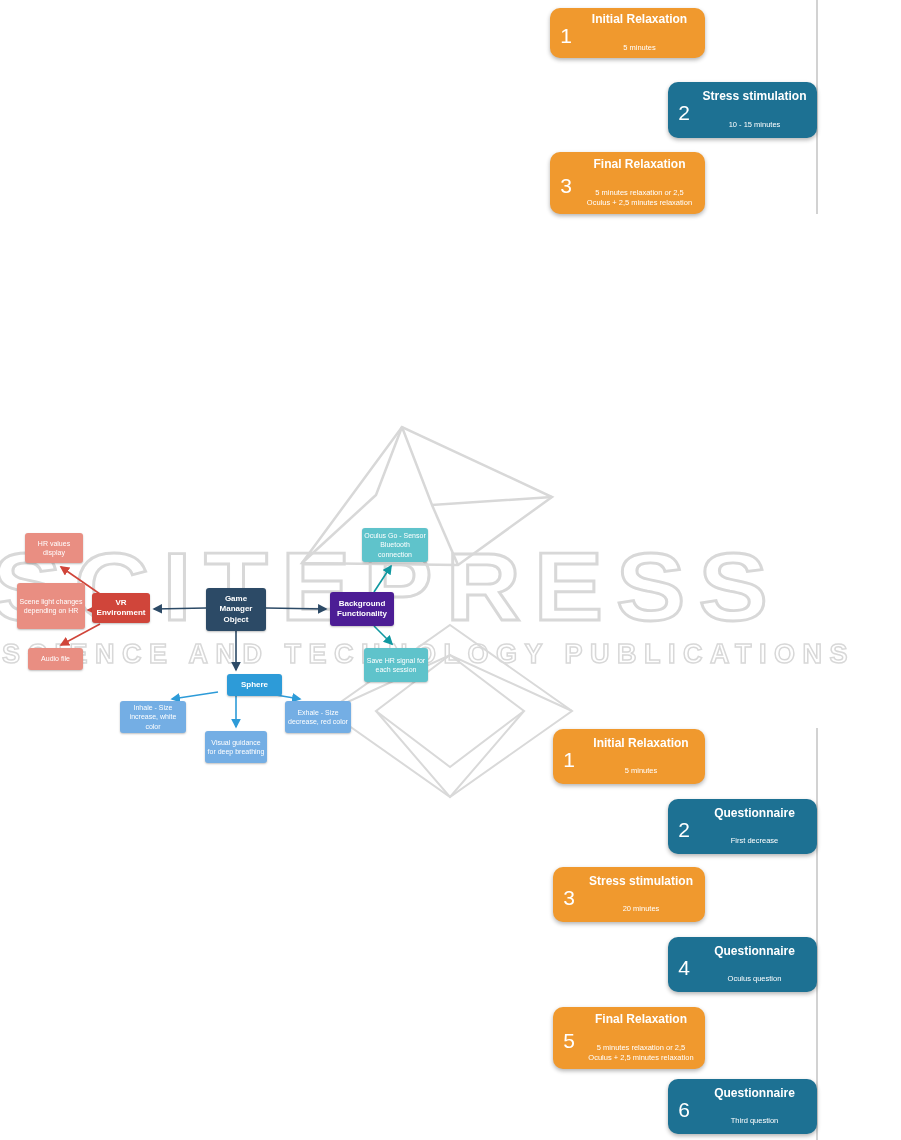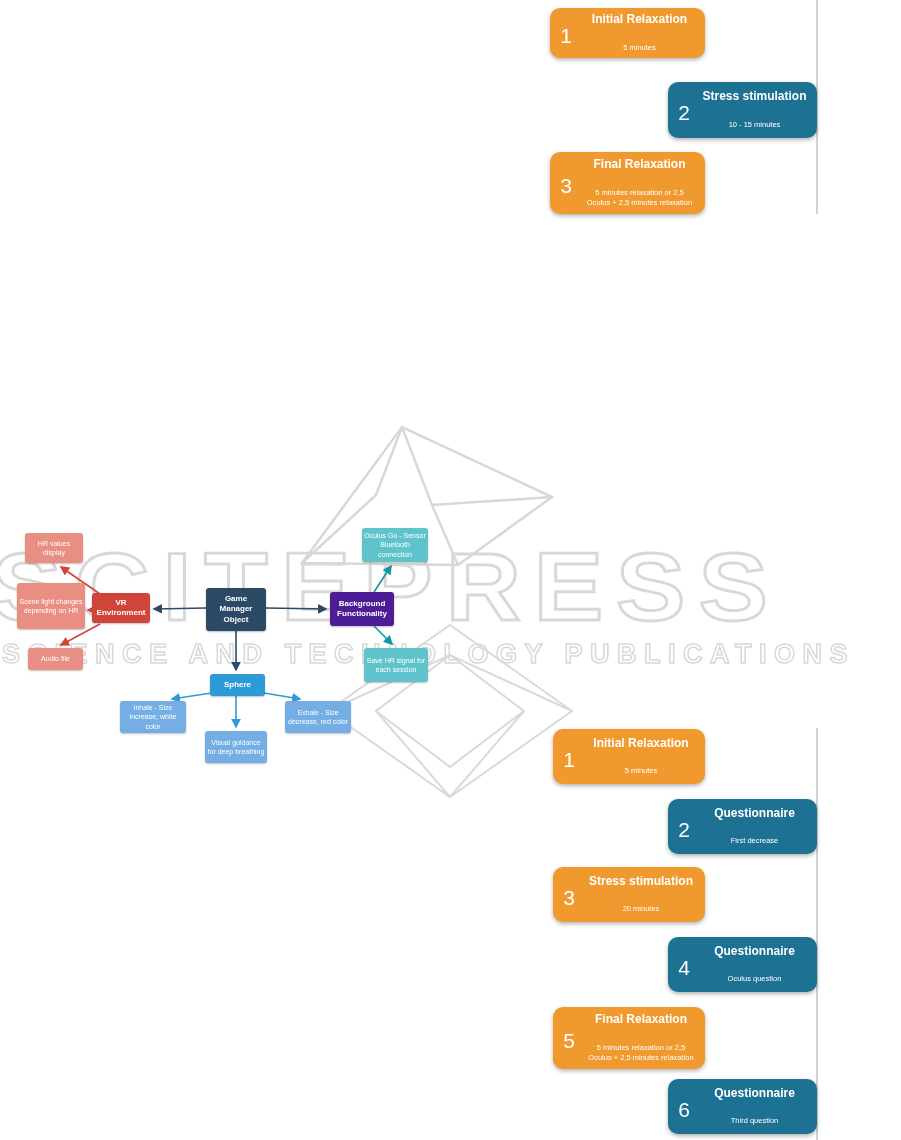--- a/index.html
+++ b/index.html
@@ -36,21 +36,21 @@
     align-items:center; justify-content:center; text-align:center;
     font-size:7px; line-height:1.3; padding:2px;
     box-shadow:0 1px 2px rgba(0,0,0,.25);
   }
   .fc.bold { font-weight:bold; font-size:8px; }
   .fc-salmon { background:#E98E82; }
   .fc-red    { background:#D0453A; }
   .fc-navy   { background:#2C4A66; }
   .fc-teal   { background:#4c1d95; }
   .fc-lteal  { background:#5FC3CB; }
-  .fc-blue   { background:#2D9BD8; }
+  .fc-blue   { background:#2D9BD8;margin-left:17px; }
   .fc-lblue  { background:#74AEE4; }
 
   
   .watermark { position:absolute; left:0; top:415px; width:901px; height:385px;
                z-index:0; overflow:hidden; pointer-events:none; }
   .wm-title {
     position:absolute; left:-8px; top:118px; width:915px; white-space:nowrap;
     font-size:104px; font-weight:bold; letter-spacing:13px;
     color:transparent; -webkit-text-stroke:3px #d8d8d8;
     transform:scaleY(0.92); transform-origin:top left;

